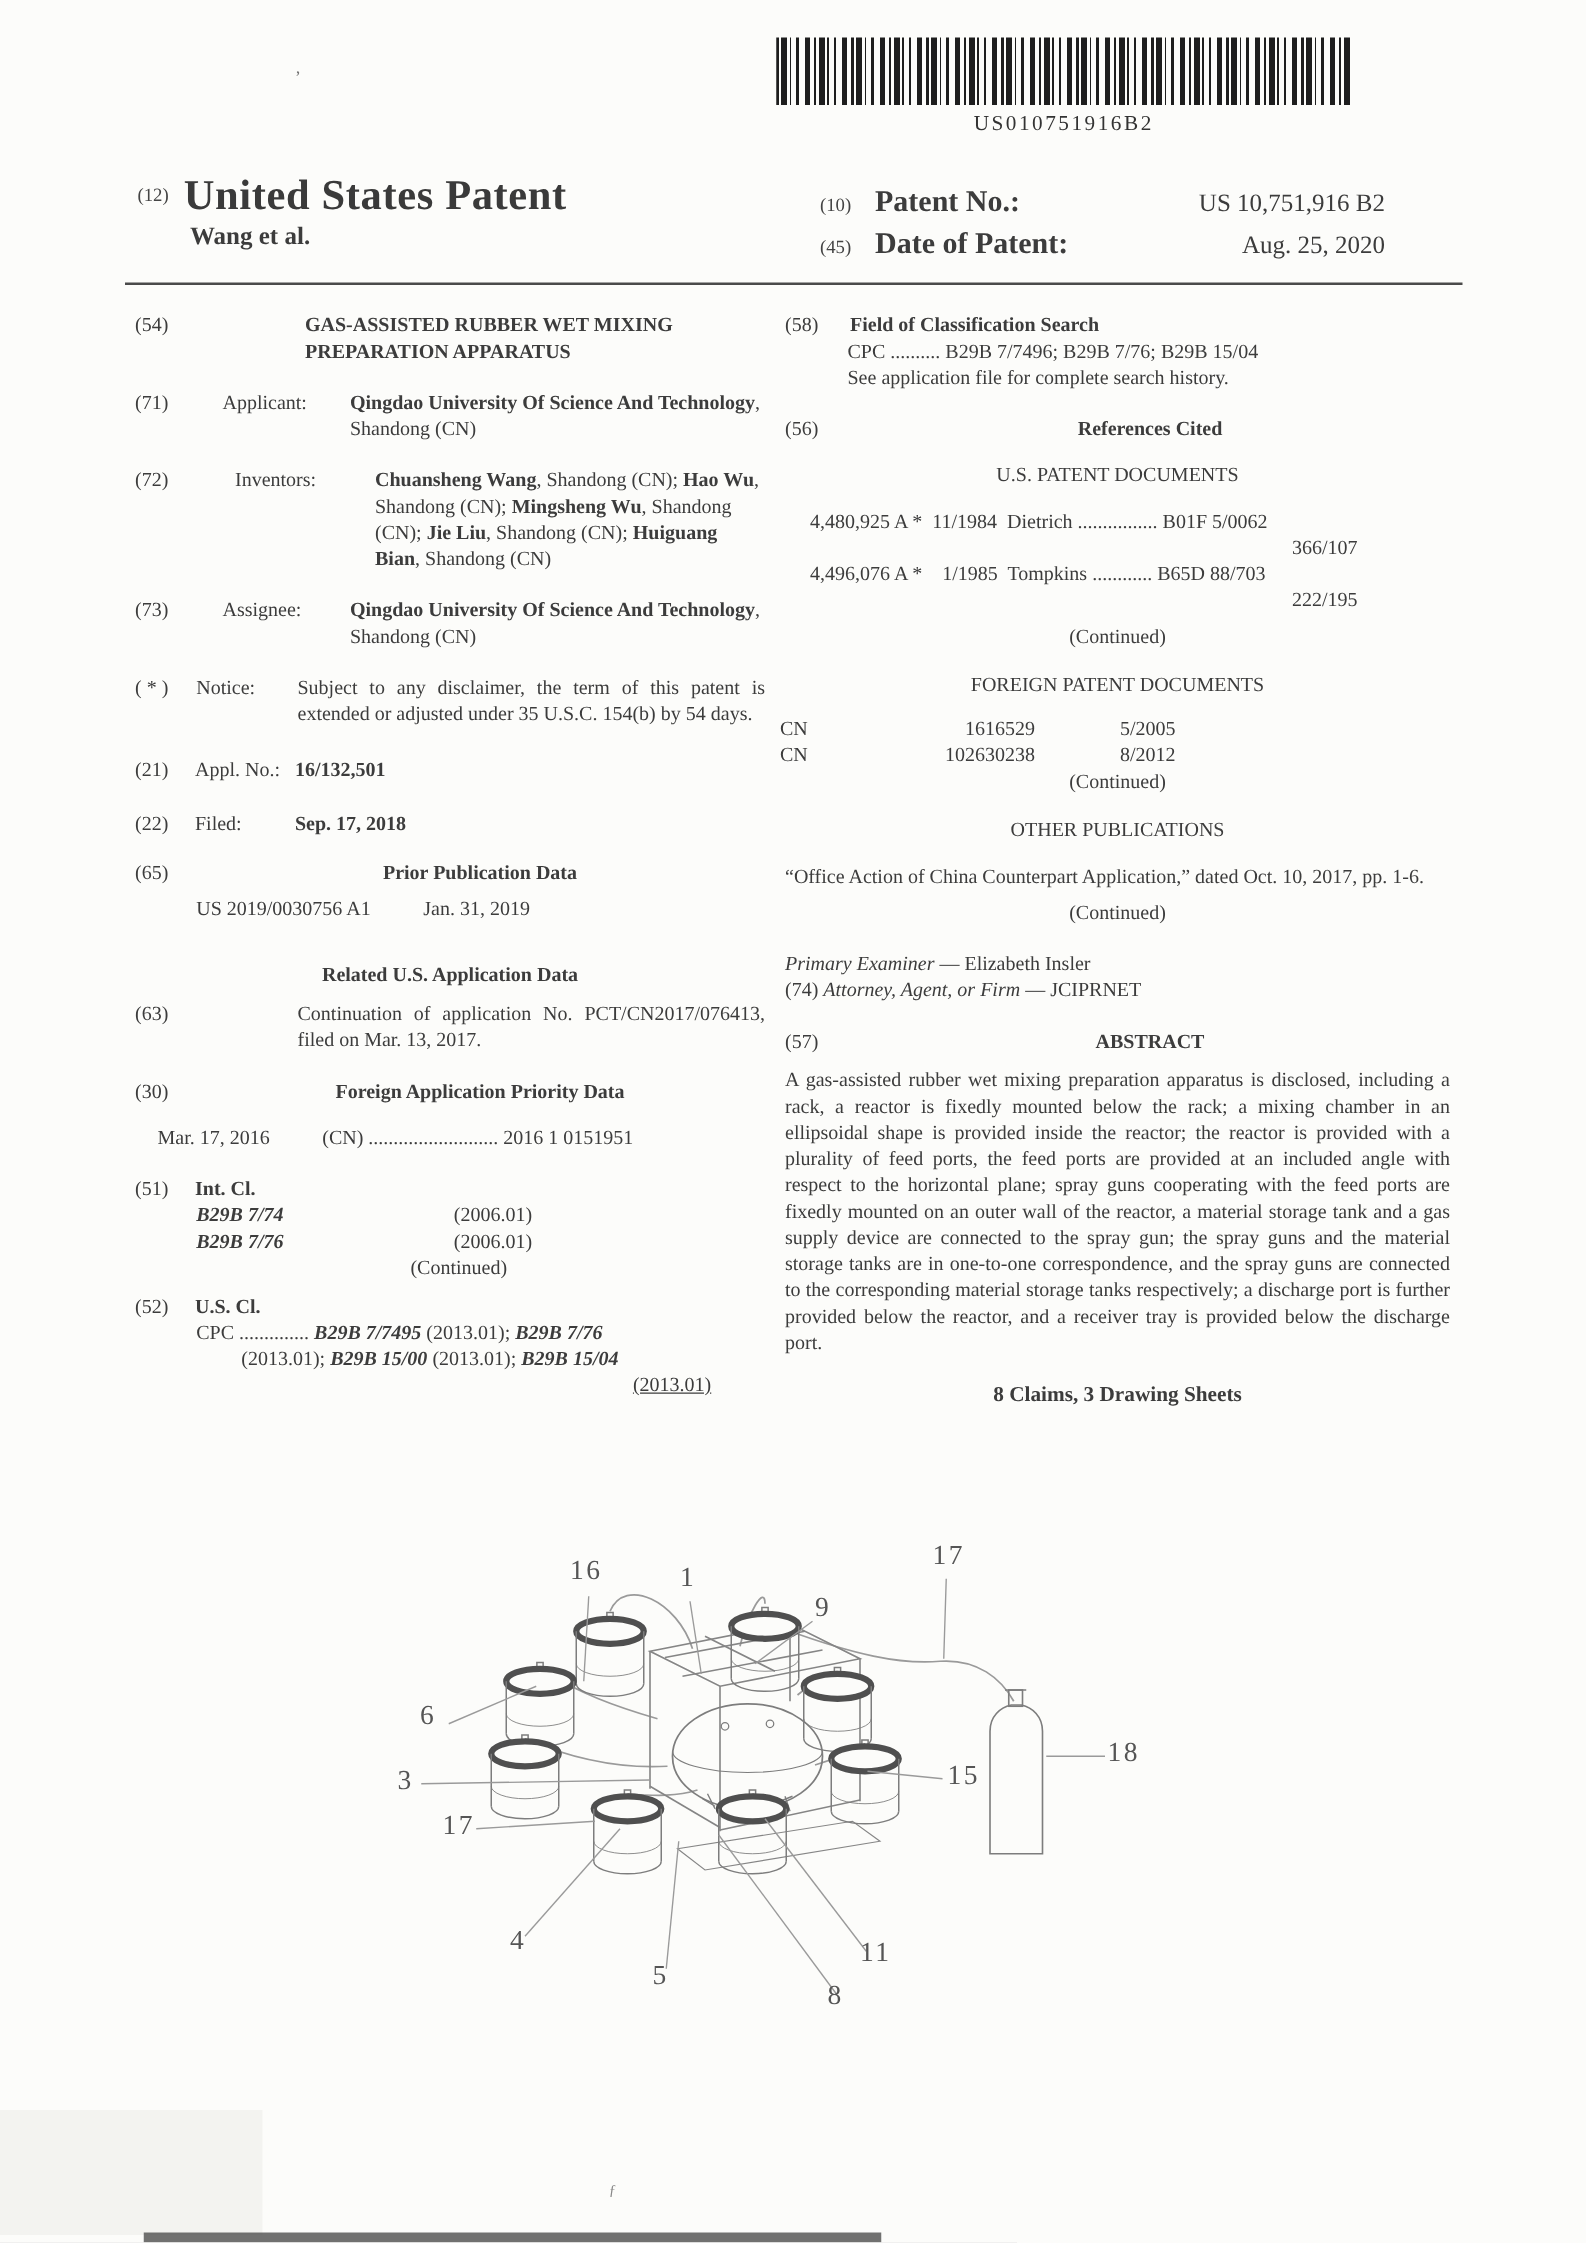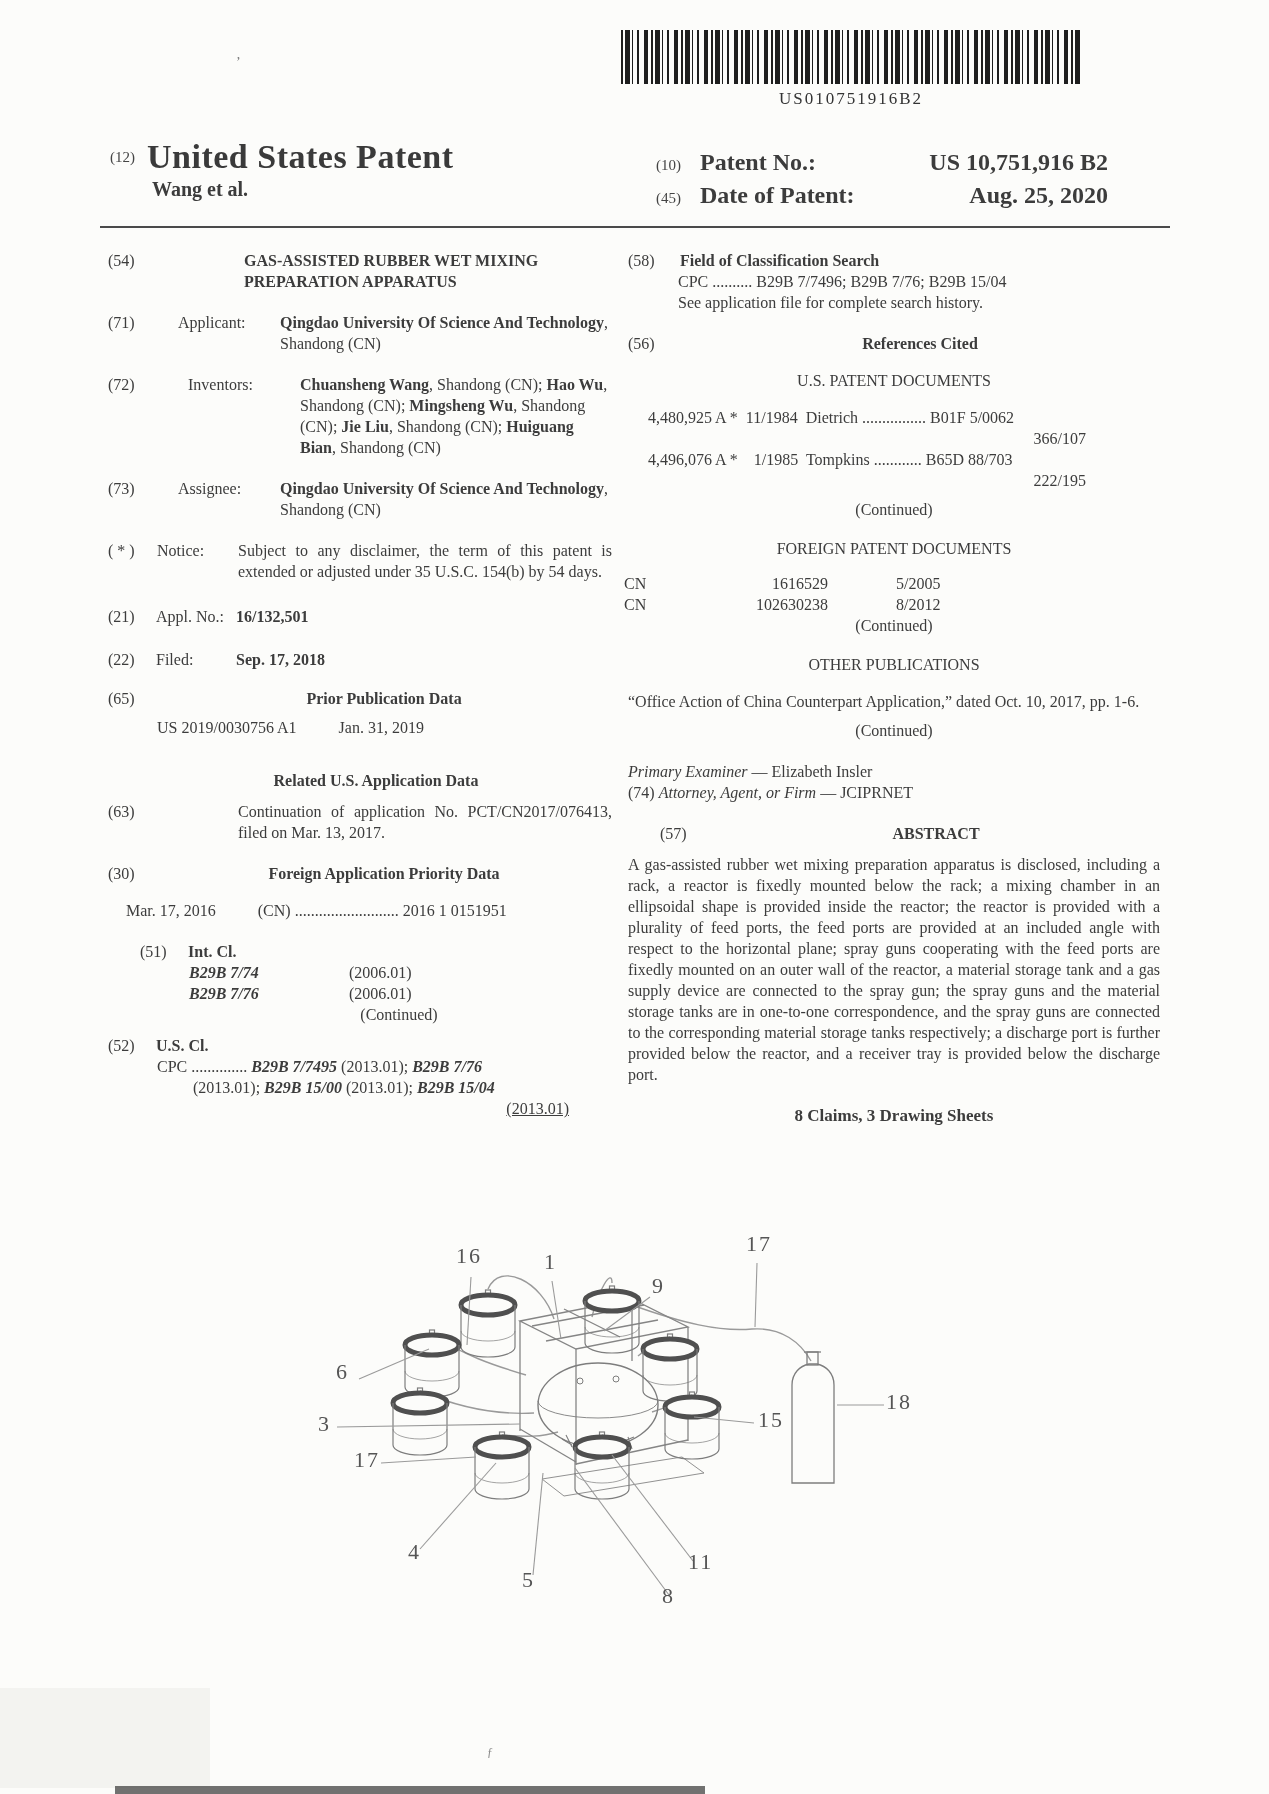--- a/index.html
+++ b/index.html
@@ -24,47 +24,47 @@
   .artifact-top{position:absolute;left:236px;top:52px;font-size:14px;color:#777;}
   .artifact-bottom{position:absolute;left:487px;top:1742px;font-size:12px;color:#888;}
   .hdr-left{position:absolute;left:110px;top:146px;}
   .hdr-num{font-size:15px;color:#444;vertical-align:6px;}
   .hdr-title{font-size:34px;font-weight:bold;color:#3a3a3a;letter-spacing:.5px;margin-left:8px;}
   .hdr-party{margin-left:42px;margin-top:6px;font-size:20px;font-weight:bold;}
   .hdr-right{position:absolute;left:656px;top:152px;width:452px;}
   .hdr-row{display:flex;align-items:baseline;margin-bottom:9px;}
   .hdr-row .hdr-num{flex:none;width:44px;}
   .hdr-label{font-size:24px;font-weight:bold;}
-  .hdr-value{margin-left:auto;font-size:24px;font-weight:bold;white-space:nowrap;}
+  .hdr-value{margin-left:auto;font-size:20px;font-weight:normal;white-space:nowrap;}
   .hdr-rule{position:absolute;left:100px;top:226px;width:1070px;height:2px;background:#4a4a4a;}
   
   .col{position:absolute;top:250px;}
   .col-left{left:108px;width:504px;}
   .col-right{left:628px;width:532px;}
   .item{display:flex;align-items:baseline;justify-content:space-between;}
   .num{flex:none;width:48px;color:#3c3c3c;}
   .lbl{flex:none;width:80px;}
   .val{flex:1;}
   .w332{max-width:332px;}
   .w312{max-width:312px;}
   .w374{max-width:374px;}
   .bold{font-weight:bold;}
   .just{text-align:justify;}
   .center{text-align:center;}
   .title-text{font-weight:bold;max-width:368px;}
-  .mb8{margin-bottom:8px;}  .mb10{margin-bottom:10px;margin-left:32px;} .mb14{margin-bottom:14px;}
+  .mb8{margin-bottom:8px;}  .mb10{margin-bottom:10px;} .mb14{margin-bottom:14px;}
   .mb16{margin-bottom:16px;}.mb18{margin-bottom:18px;} .mb20{margin-bottom:20px;}
   .mb22{margin-bottom:22px;}.mb24{margin-bottom:24px;} .mb32{margin-bottom:32px;}
   .sec-head{font-weight:bold;}
   .pub-line{margin-left:49px;display:flex;}
   .pub-line .pub-date{margin-left:42px;}
   .prio-line{margin-left:18px;white-space:nowrap;}
   .prio-line .pd-date{margin-right:38px;}
   .intcl{margin-left:49px;}
-  .intcl-row{display:flex;}
+  .intcl-row{display:flex;gap:46px;}
   .intcl-code{flex:none;width:160px;font-weight:bold;font-style:italic;}
   .uscl{margin-left:49px;width:412px;}
   .uscl .l2{padding-left:36px;}
   .uscl .l3{text-align:right;text-decoration:underline;}
   .cont-center{max-width:420px;margin-left:49px;text-align:center;}
   
   .rnum{flex:none;width:52px;}
   .rcontent{flex:1;}
   .indent50{margin-left:50px;}
   .usdocs{margin-left:20px;width:438px;}

